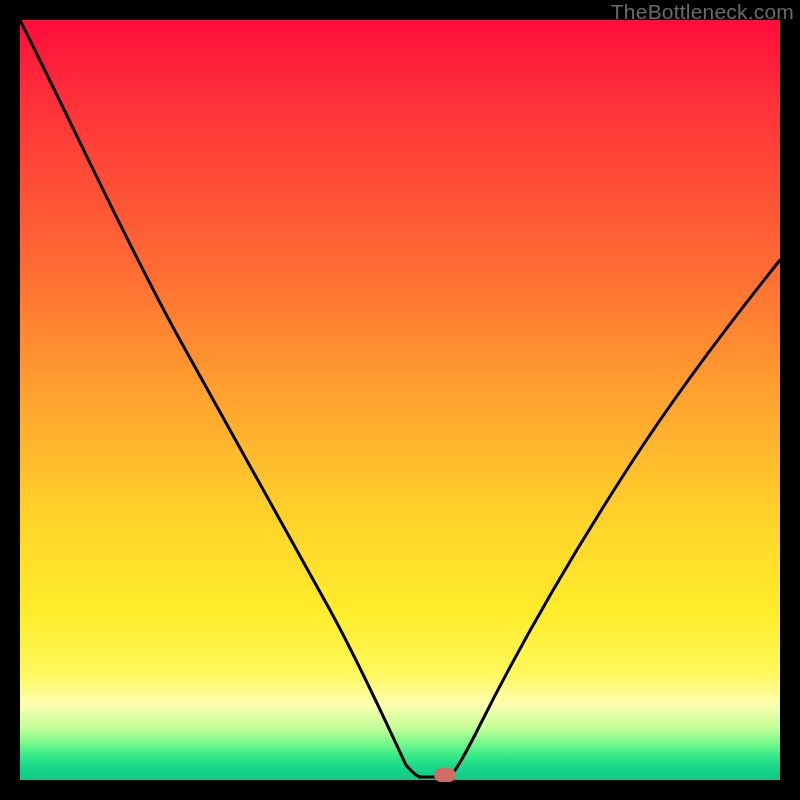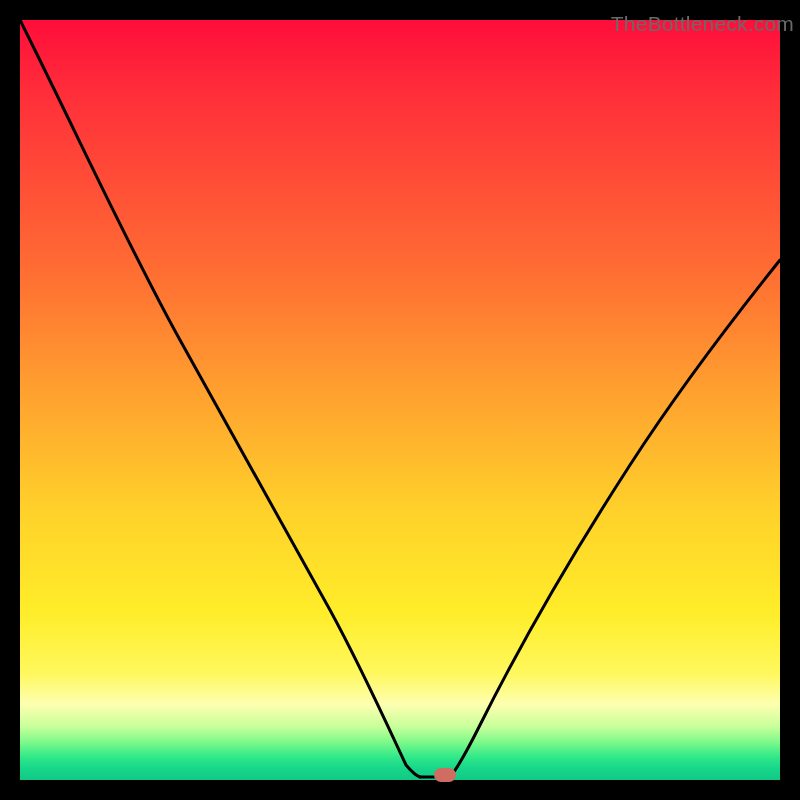--- a/index.html
+++ b/index.html
@@ -36,21 +36,21 @@
       #fdffb0 90%,
       #c7ff9a 93%,
       #7ef98a 95%,
       #2fe889 97%,
       #17d68a 98.5%,
       #10c985 100%
     );
   }
   .watermark {
     position: absolute;
-    top: 12px;
+    top: 0px;
     right: 6px;
     color: #6a6a6a;
     font-size: 21px;
     font-weight: 500;
     letter-spacing: 0.2px;
     user-select: none;
   }
   svg.curve {
     position: absolute;
     left: 0;

